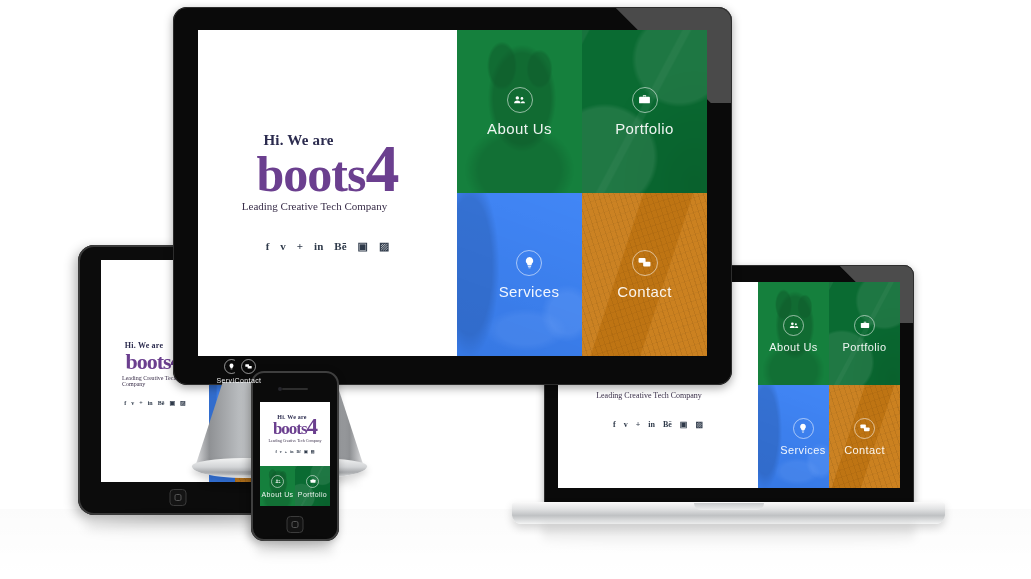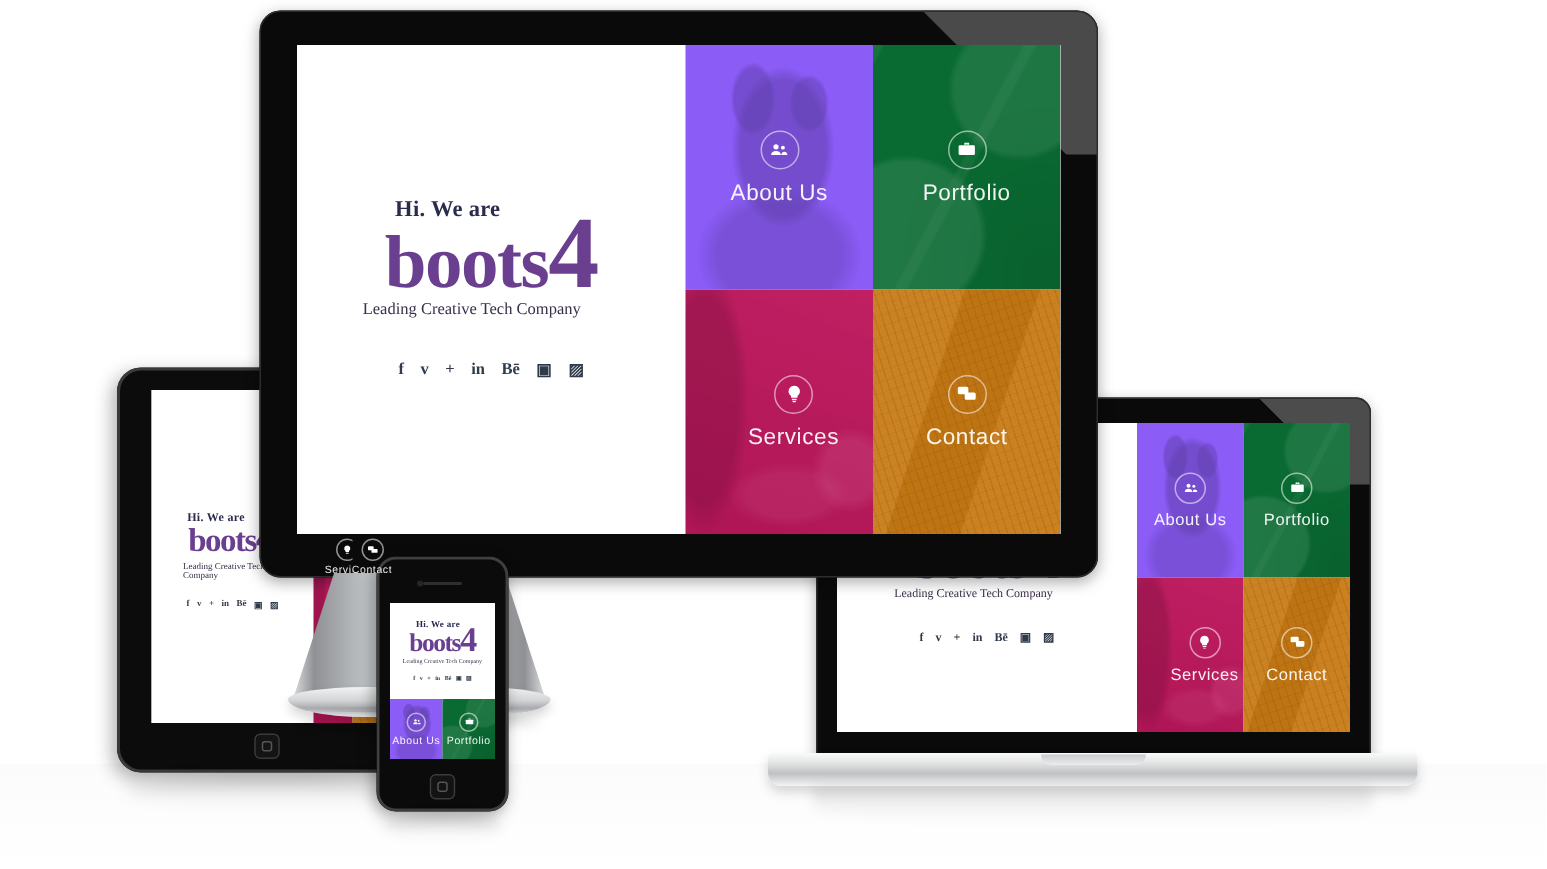--- a/index.html
+++ b/index.html
@@ -30,23 +30,23 @@
   .socials span{display:inline-block;font-family:"Liberation Serif",serif;font-weight:bold;}
 
   
   .tile{position:relative;overflow:hidden;display:flex;flex-direction:column;align-items:center;justify-content:center;}
   .tile .tex{position:absolute;inset:0;opacity:.30;}
   .tile .ico{
     border:1px solid rgba(255,255,255,.55);border-radius:50%;
     display:flex;align-items:center;justify-content:center;color:#fff;position:relative;z-index:2;
   }
   .tile .lbl{color:rgba(255,255,255,.93);position:relative;z-index:2;font-weight:300;letter-spacing:.4px;}
-  .t-about{background:#8b5cf6;}
+  .t-about{background:#15803d;}
   .t-port {background:#0a6b32;}
-  .t-serv {background:#be185d;padding-left:19px;}
+  .t-serv {background:#3b82f6;padding-left:19px;}
   .t-cont {background:#c87a14;}
 
   
   .tex-about{background:
       radial-gradient(ellipse 38% 46% at 52% 42%, rgba(0,0,0,.55) 0 60%, rgba(0,0,0,0) 72%),
       radial-gradient(ellipse 16% 20% at 36% 22%, rgba(0,0,0,.5) 0 62%, rgba(0,0,0,0) 75%),
       radial-gradient(ellipse 14% 16% at 66% 24%, rgba(0,0,0,.45) 0 62%, rgba(0,0,0,0) 75%),
       radial-gradient(ellipse 55% 35% at 50% 86%, rgba(0,0,0,.4) 0 60%, rgba(0,0,0,0) 80%);}
   .tex-port{background:
       radial-gradient(circle at 18% 78%, rgba(255,255,255,.30) 0 30%, rgba(255,255,255,0) 33%),

